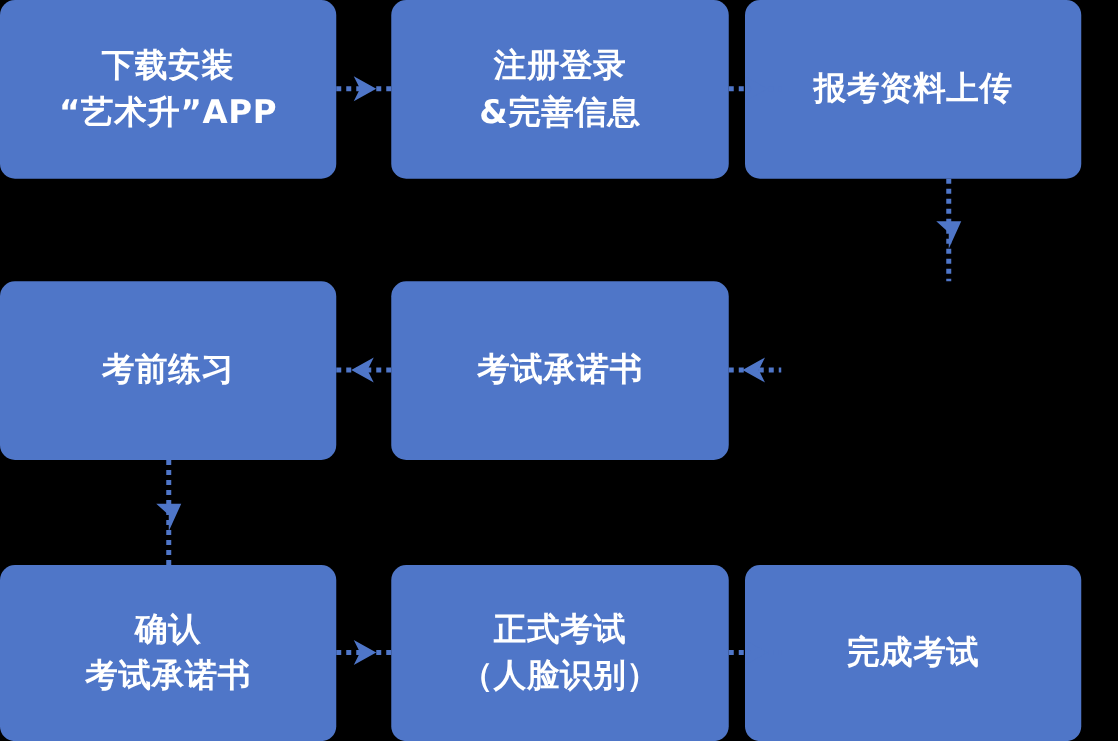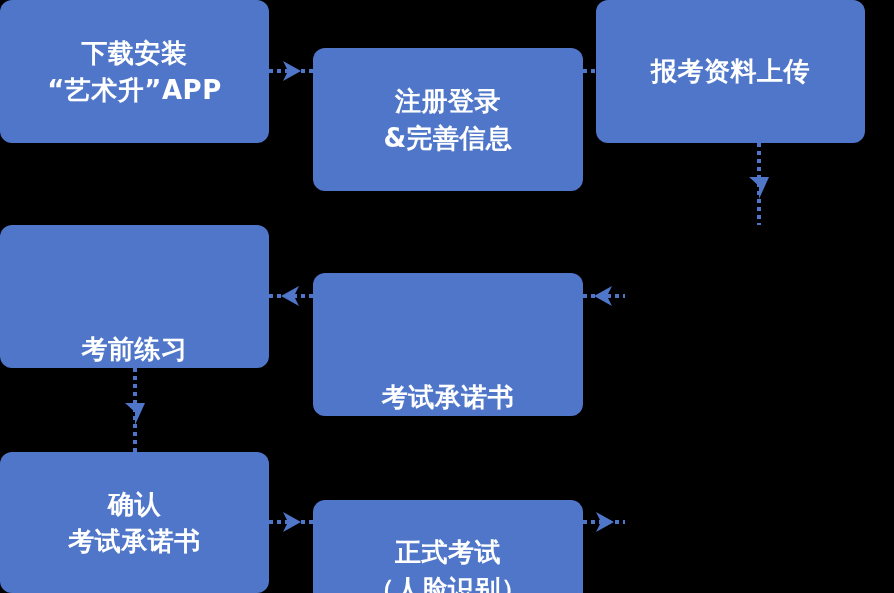--- a/index.html
+++ b/index.html
@@ -35,24 +35,24 @@
     letter-spacing: 0.5px;
     user-select: none;
   }
   .node .label {
     display: block;
     white-space: pre-line;
   }
 
   
   .col-1 { left: 0px;   width: 269px; }
-  .col-2 { left: 313px; width: 270px; margin-top: 48px; }
+  .col-2 { left: 313px; width: 270px; }
   .col-3 { left: 596px; width: 269px; }
   .row-1 { top: 0px;   height: 143px; }
-  .row-2 { top: 225px; height: 143px; align-items: flex-end; }
+  .row-2 { top: 225px; height: 143px; }
   .row-3 { top: 452px; height: 141px; }
 
   
   .conn {
     position: absolute;
   }
   .conn-h {
     height: 22px;
     display: block;
   }
@@ -96,20 +96,23 @@
   <div class="node col-2 row-3">
     <span class="label">正式考试
 （人脸识别）</span>
   </div>
 
   <div class="node col-1 row-3">
     <span class="label">确认
 考试承诺书</span>
   </div>
 
+  <div class="node col-3 row-3">
+    <span class="label">完成考试</span>
+  </div>
 
   <div class="conn conn-h" style="left:269px; top:60px; width:44px;">
     <svg width="44" height="22" viewBox="0 0 44 22">
       <line x1="0" y1="11" x2="44" y2="11" stroke="#4f76c8" stroke-width="4" stroke-dasharray="4 4" stroke-linecap="butt"></line>
       <polygon points="14,1 32,11 14,21 19,11" fill="#4f76c8"></polygon>
     </svg>
   </div>
 
   <div class="conn conn-h" style="left:583px; top:60px; width:42px;">
     <svg width="42" height="22" viewBox="0 0 42 22">

